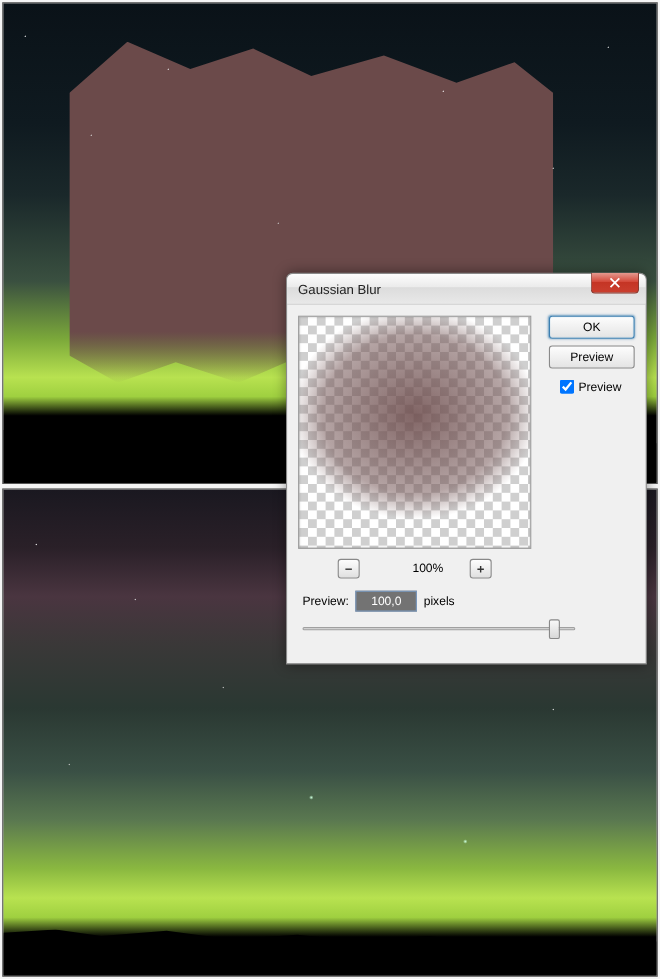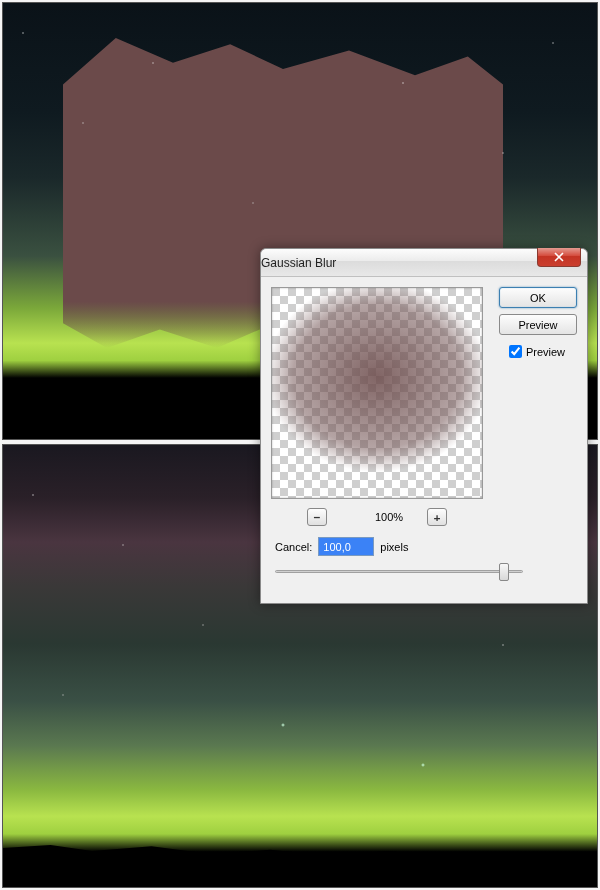--- a/index.html
+++ b/index.html
@@ -124,20 +124,21 @@
       border-radius: 6px 6px 0 0;
       box-shadow: 0 0 12px rgba(0,0,0,0.4);
     }
     .titlebar {
       height: 28px;
       background: linear-gradient(to bottom, #fdfdfd 0%, #ebebeb 45%, #dcdcdc 46%, #e8e8e8 100%);
       border-bottom: 1px solid #c0c0c0;
       border-radius: 6px 6px 0 0;
       display: flex;
       align-items: center;
+      padding-left: 10px;
       position: relative;
     }
     .title-text { font-size: 12px; color: #222; }
     .close-btn {
       position: absolute;
       right: 6px;
       top: -1px;
       width: 44px;
       height: 19px;
       background: linear-gradient(to bottom, #e49a90 0%, #d4493a 45%, #c43424 46%, #ca3e2e 100%);
@@ -238,22 +239,23 @@
     .radius-input {
       width: 56px;
       height: 19px;
       border: 1px solid #7a9ac0;
       background: #fff;
       padding: 0 4px;
       font-size: 11px;
       text-align: left;
     }
     .radius-input.selected {
-      background: #3b82f6;
+      background: #737373;
       color: #fff;
+      text-align: center;
     }
     .radius-slider {
       position: absolute;
       left: 14px;
       top: 312px;
       width: 248px;
       height: 20px;
     }
     .slider-track {
       position: absolute;
@@ -324,21 +326,21 @@
         <span>Preview</span>
       </div>
       <label class="preview-check-row">
         <input type="checkbox" checked="" style="">
         <span>Preview</span>
       </label>
     </div>
   </div>
 
   <div class="radius-row">
-    <span>Cancel:</span>
+    <span>Preview:</span>
     <input class="radius-input selected" value="100,0" style="">
     <span>pixels</span>
   </div>
 
   <div class="radius-slider">
     <div class="slider-track"></div>
     <div class="slider-thumb"></div>
   </div>
 </div>
 

